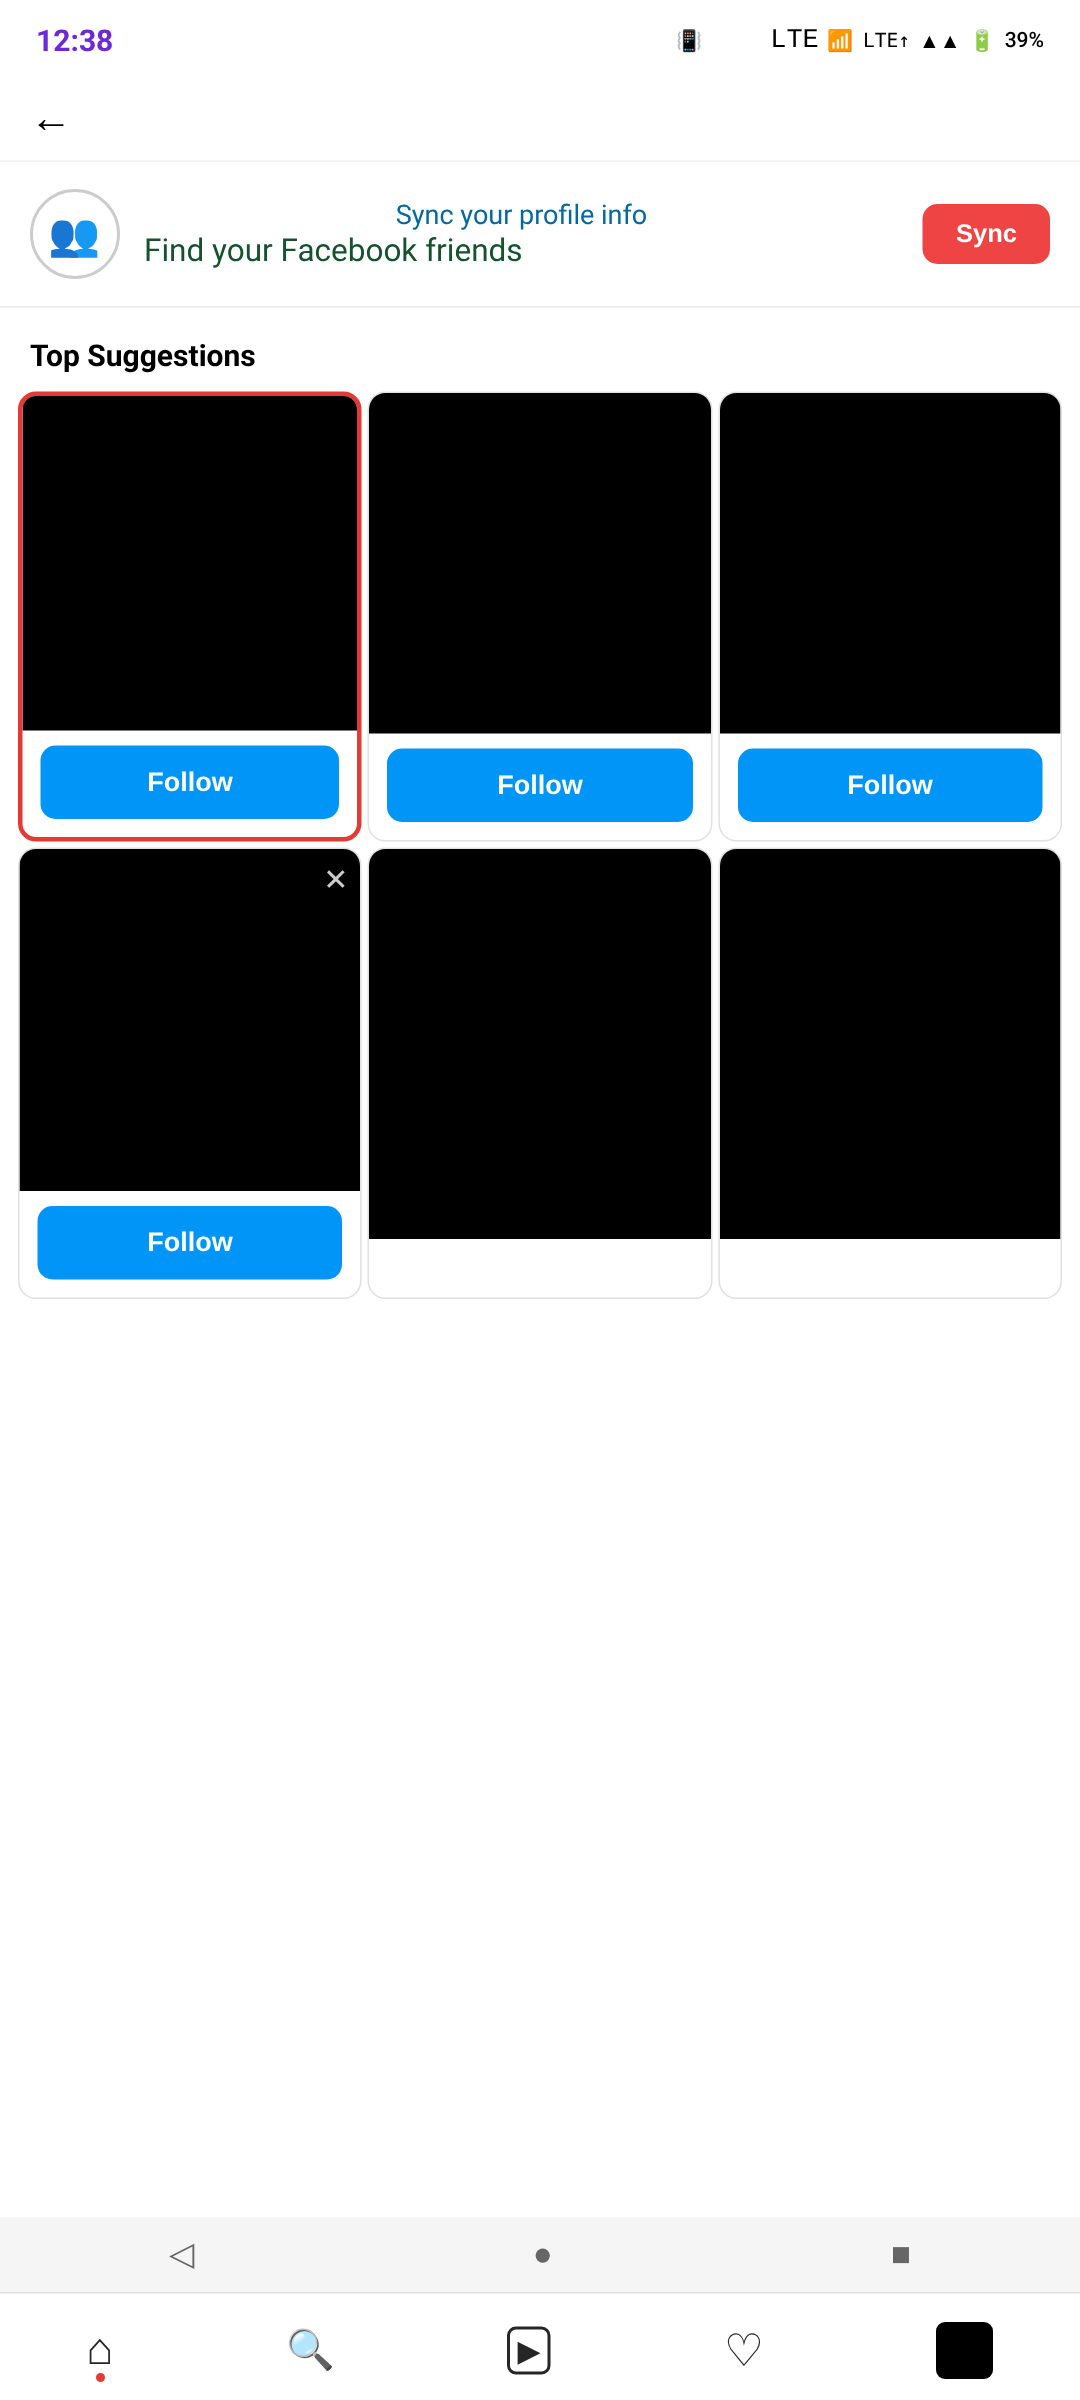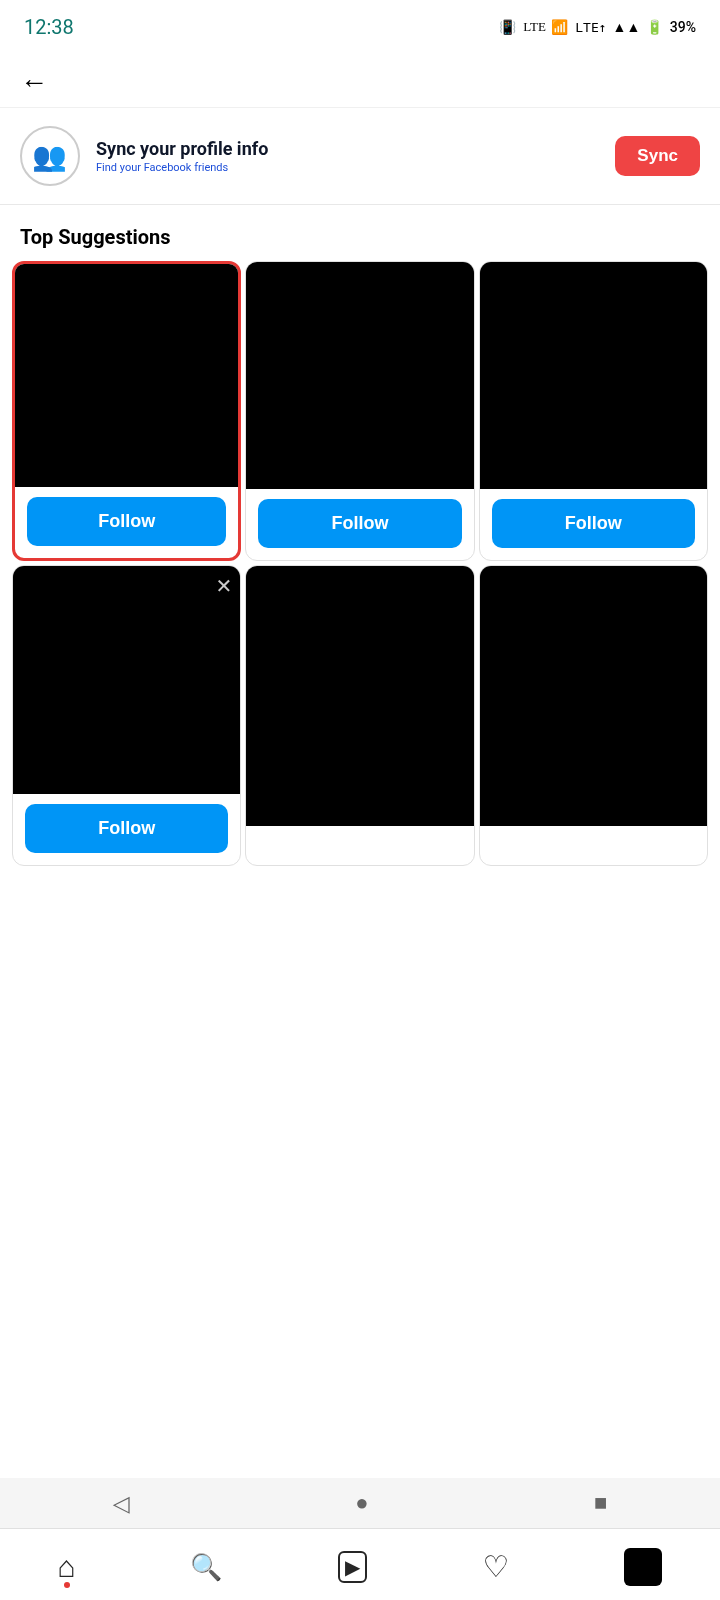--- a/index.html
+++ b/index.html
@@ -16,22 +16,22 @@
     
     .status-bar {
       display: flex;
       justify-content: space-between;
       align-items: center;
       padding: 12px 24px 8px 24px;
       height: 50px;
     }
     .status-time {
       font-size: 20px;
-      font-weight: 400;
-      color: #0f766e;
+      font-weight: 700;
+      color: #6d28d9;
     }
     .status-icons {
       display: flex;
       align-items: center;
       gap: 6px;
       font-size: 14px;
       color: #000;
     }
 
     
@@ -71,26 +71,27 @@
       justify-content: center;
       font-size: 28px;
       color: #555;
       flex-shrink: 0;
     }
     .sync-text {
       flex: 1;
     }
     .sync-title {
       font-size: 18px;
-      font-weight: 700;
-      color: #0f172a;
+      font-weight: 400;
+      color: #0369a1;
+      text-align: center;
     }
     .sync-sub {
-      font-size: 11px;
-      color: #1d4ed8;
+      font-size: 21px;
+      color: #14532d;
       margin-top: 2px;
     }
     .sync-btn {
       background: #ef4444;
       color: #fff;
       border: none;
       border-radius: 10px;
       padding: 10px 22px;
       font-size: 17px;
       font-weight: 600;
@@ -230,21 +231,21 @@
   </style>
 </head>
 <body>
 
 <div class="main-content">
 
   <div class="status-bar">
     <span class="status-time">12:38</span>
     <div class="status-icons">
       <span>📳</span>
-      <span style="font-size:13px; font-family:Liberation Serif, serif;">LTE</span>
+      <span style="font-size:18px; font-family:Liberation Mono, monospace;margin-left:39px;">LTE</span>
       <span>📶</span>
       <span style="font-size:13px; font-family:monospace; font-weight:normal;">LTE↑</span>
       <span>▲▲</span>
       <span>🔋</span>
       <span style="font-size:14px; font-weight:500;">39%</span>
     </div>
   </div>
 
   <div class="header">
     <span class="back-icon">←</span>

